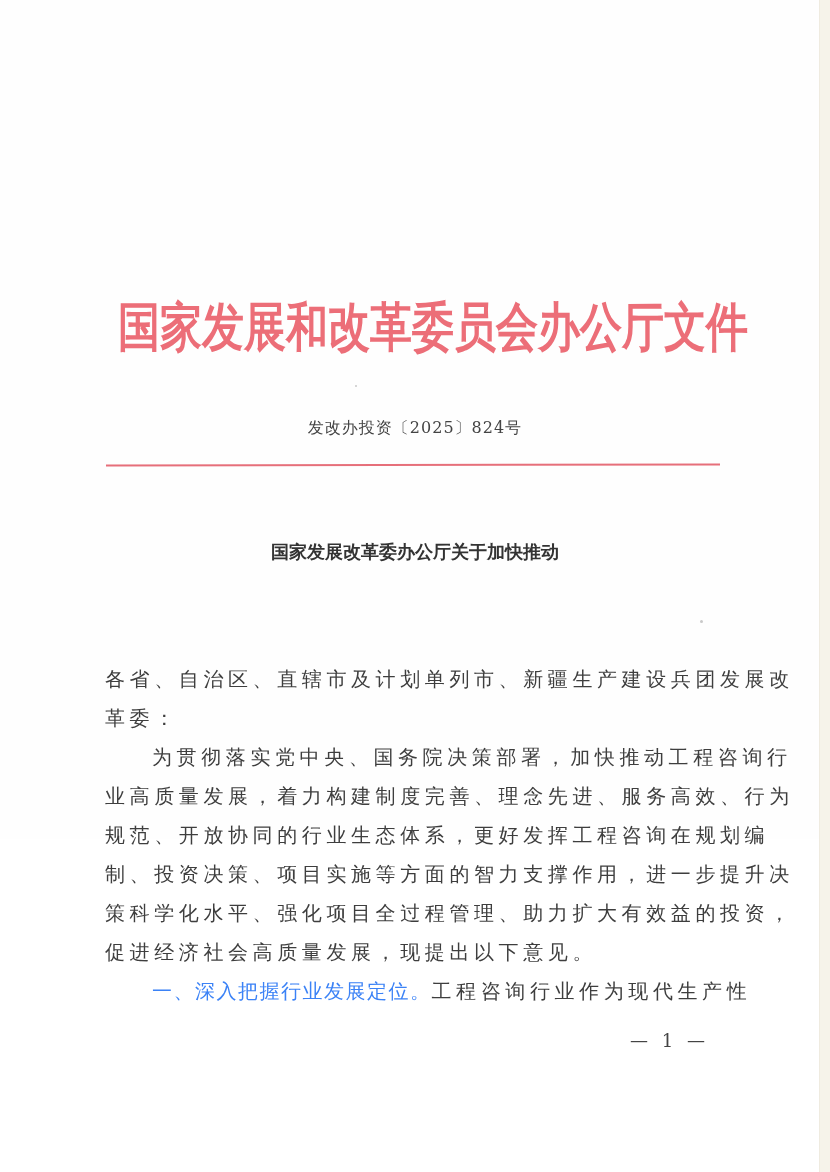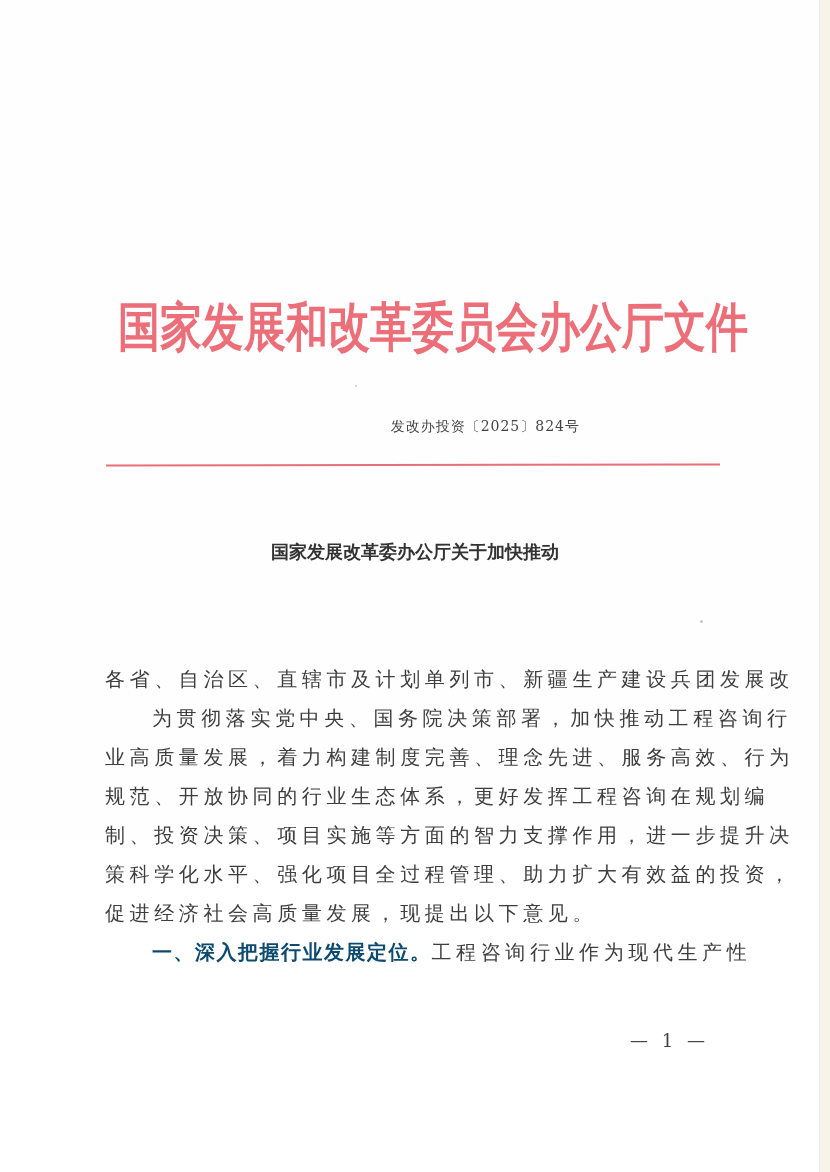--- a/index.html
+++ b/index.html
@@ -45,22 +45,22 @@
       transform: scaleY(1.25);
       transform-origin: top center;
       white-space: nowrap;
       line-height: 60px;
     }
     .docnum {
       position: absolute;
       left: 250px;
       top: 418px;
       width: 330px;
-      text-align: right;
-      font-size: 14px;
+      text-align: center;
+      font-size: 16px;
       color: #444;
       white-space: nowrap;
       letter-spacing: 1px;
     }
     .red-rule {
       position: absolute;
       left: 106px;
       top: 464px;
       width: 614px;
       height: 2px;
@@ -90,22 +90,22 @@
       color: #3e3e3e;
       letter-spacing: 4.6px;
     }
     .para {
       margin: 0;
       text-align: justify;
     }
     .line { white-space: nowrap; display: block; }
     .bold-lead {
       font-family: "DejaVu Sans", "Liberation Sans", sans-serif;
-      font-weight: bold;
-      color: #0c4a6e;
+      font-weight: normal;
+      color: #3b82f6;
       letter-spacing: 1.5px;
     }
     .page-number {
       position: absolute;
       left: 630px;
       top: 1030px;
       font-size: 18px;
       color: #444;
       white-space: nowrap;
       letter-spacing: 4px;
@@ -130,20 +130,21 @@
 
   <div class="red-rule"></div>
 
   <div class="title">
     <div>国家发展改革委办公厅关于加快推动</div>
   </div>
 
   <div class="body-text">
     <p class="para">
       <span class="line">各省、自治区、直辖市及计划单列市、新疆生产建设兵团发展改</span>
+      <span class="line">革委：</span>
     </p>
     <p class="para">
       <span class="line" style="padding-left:47px;font-family:Liberation Serif, serif;">为贯彻落实党中央、国务院决策部署，加快推动工程咨询行</span>
       <span class="line">业高质量发展，着力构建制度完善、理念先进、服务高效、行为</span>
       <span class="line">规范、开放协同的行业生态体系，更好发挥工程咨询在规划编</span>
       <span class="line">制、投资决策、项目实施等方面的智力支撑作用，进一步提升决</span>
       <span class="line">策科学化水平、强化项目全过程管理、助力扩大有效益的投资，</span>
       <span class="line">促进经济社会高质量发展，现提出以下意见。</span>
     </p>
     <p class="para">

